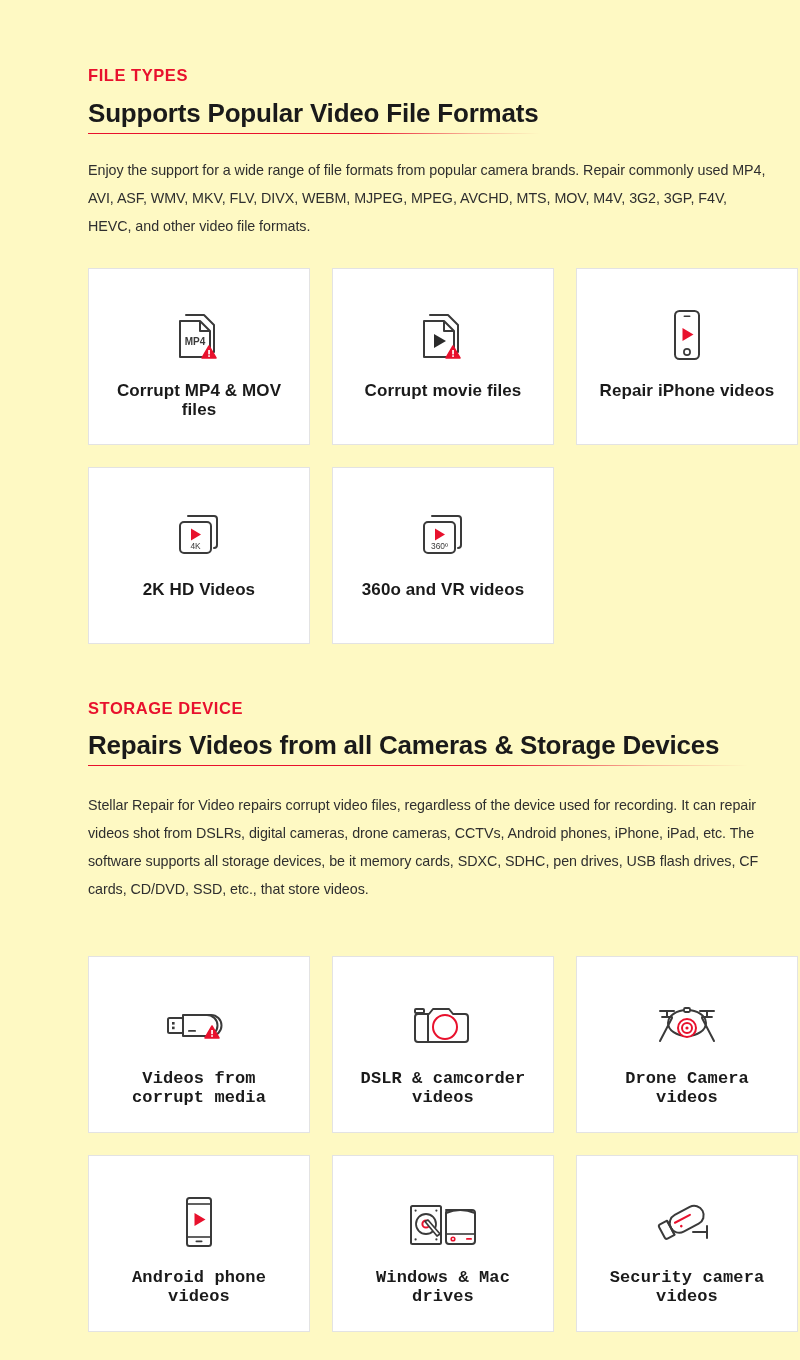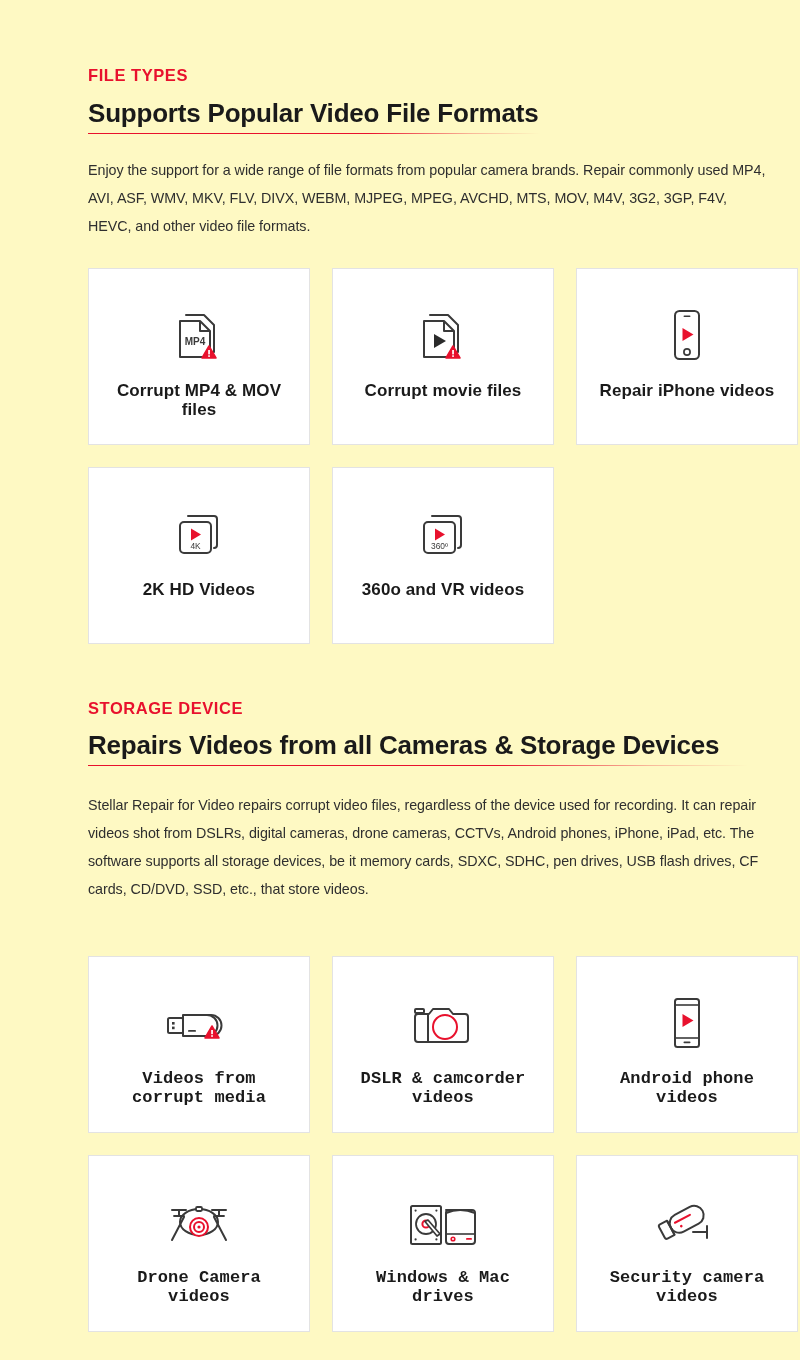--- a/index.html
+++ b/index.html
@@ -221,33 +221,20 @@
         <div class="card-icon">
           <svg width="68" height="62" viewBox="0 0 68 62">
             <rect x="6" y="16" width="9" height="4" rx="1" fill="#fff" stroke="#3a3a3a" stroke-width="2"></rect>
             <path d="M24 16 h16 l4 5 h12 a3 3 0 0 1 3 3 v22 a3 3 0 0 1 -3 3 H9
                      a3 3 0 0 1 -3 -3 V24 a3 3 0 0 1 3 -3 h11 Z" fill="#fff" stroke="#3a3a3a" stroke-width="2" stroke-linejoin="round"></path>
             <line x1="19" y1="21" x2="19" y2="49" stroke="#3a3a3a" stroke-width="2"></line>
             <circle cx="36" cy="34" r="12" fill="none" stroke="#e8112d" stroke-width="2"></circle>
           </svg>
         </div>
         <div class="card-label">DSLR &amp; camcorder videos</div>
-      </div>
-
-      <div class="card">
-        <div class="card-icon">
-          <svg width="62" height="62" viewBox="0 0 62 62">
-            <rect x="19" y="6" width="24" height="48" rx="2.5" ry="2.5" fill="#fff" stroke="#3a3a3a" stroke-width="2"></rect>
-            <line x1="19" y1="12" x2="43" y2="12" stroke="#3a3a3a" stroke-width="1.6"></line>
-            <line x1="19" y1="45" x2="43" y2="45" stroke="#3a3a3a" stroke-width="1.6"></line>
-            <rect x="27.5" y="48.6" width="7" height="1.6" rx="0.8" fill="#3a3a3a"></rect>
-            <path d="M26.5 21 l11 6.5 -11 6.5 Z" fill="#e8112d"></path>
-          </svg>
-        </div>
-        <div class="card-label">Android phone videos</div>
       </div>
 
       <div class="card">
         <div class="card-icon">
           <svg width="78" height="58" viewBox="0 0 78 58">
             <ellipse cx="39" cy="26" rx="19" ry="13" fill="#fff" stroke="#3a3a3a" stroke-width="2"></ellipse>
             <rect x="36" y="11" width="6" height="4" rx="1.2" fill="#fff" stroke="#3a3a3a" stroke-width="1.8"></rect>
             <line x1="12" y1="14" x2="26" y2="14" stroke="#3a3a3a" stroke-width="2" stroke-linecap="round"></line>
             <line x1="19" y1="14" x2="19" y2="20" stroke="#3a3a3a" stroke-width="2" stroke-linecap="round"></line>
             <path d="M14 20 h10" stroke="#3a3a3a" stroke-width="1.8" stroke-linecap="round" fill="none"></path>
@@ -255,20 +242,33 @@
             <line x1="59" y1="14" x2="59" y2="20" stroke="#3a3a3a" stroke-width="2" stroke-linecap="round"></line>
             <path d="M54 20 h10" stroke="#3a3a3a" stroke-width="1.8" stroke-linecap="round" fill="none"></path>
             <line x1="24" y1="21" x2="12" y2="44" stroke="#3a3a3a" stroke-width="2" stroke-linecap="round"></line>
             <line x1="54" y1="21" x2="66" y2="44" stroke="#3a3a3a" stroke-width="2" stroke-linecap="round"></line>
             <circle cx="39" cy="31" r="9" fill="#fff" stroke="#e8112d" stroke-width="2"></circle>
             <circle cx="39" cy="31" r="5" fill="none" stroke="#e8112d" stroke-width="2"></circle>
             <circle cx="39" cy="31" r="1.6" fill="#e8112d"></circle>
           </svg>
         </div>
         <div class="card-label">Drone Camera videos</div>
+      </div>
+
+      <div class="card">
+        <div class="card-icon">
+          <svg width="62" height="62" viewBox="0 0 62 62">
+            <rect x="19" y="6" width="24" height="48" rx="2.5" ry="2.5" fill="#fff" stroke="#3a3a3a" stroke-width="2"></rect>
+            <line x1="19" y1="12" x2="43" y2="12" stroke="#3a3a3a" stroke-width="1.6"></line>
+            <line x1="19" y1="45" x2="43" y2="45" stroke="#3a3a3a" stroke-width="1.6"></line>
+            <rect x="27.5" y="48.6" width="7" height="1.6" rx="0.8" fill="#3a3a3a"></rect>
+            <path d="M26.5 21 l11 6.5 -11 6.5 Z" fill="#e8112d"></path>
+          </svg>
+        </div>
+        <div class="card-label">Android phone videos</div>
       </div>
 
       <div class="card">
         <div class="card-icon">
           <svg width="74" height="58" viewBox="0 0 74 58">
             <rect x="5" y="10" width="30" height="38" rx="1.5" fill="#fff" stroke="#3a3a3a" stroke-width="2"></rect>
             <circle cx="9.6" cy="14.6" r="1.1" fill="#3a3a3a"></circle>
             <circle cx="30.4" cy="14.6" r="1.1" fill="#3a3a3a"></circle>
             <circle cx="9.6" cy="43.4" r="1.1" fill="#3a3a3a"></circle>
             <circle cx="30.4" cy="43.4" r="1.1" fill="#3a3a3a"></circle>

